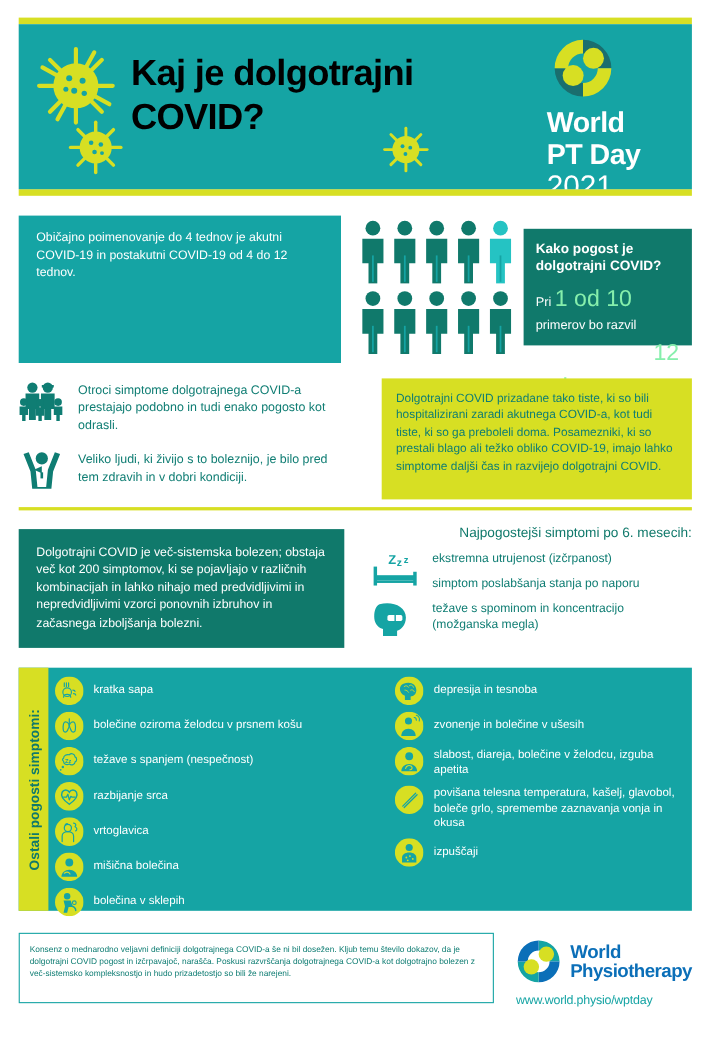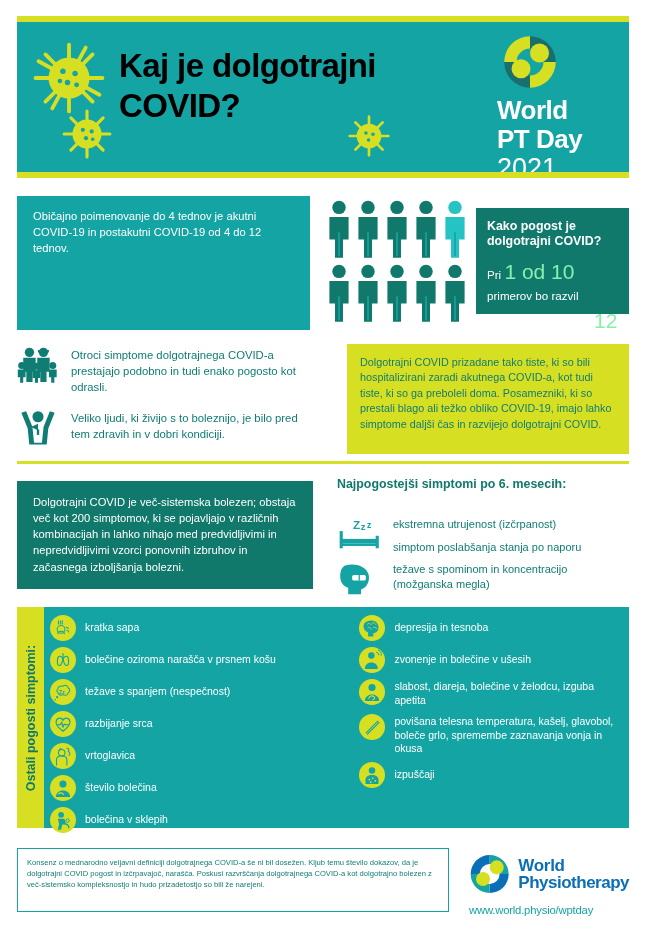--- a/index.html
+++ b/index.html
@@ -84,21 +84,21 @@
 
   
   .row3 { position: absolute; left: 17px; top: 477px; width: 612px; height: 110px; }
   .card-dark2 {
     position: absolute; left: 0; top: 4px; width: 296px; height: 108px;
     background: #10796B; color: #ffffff;
     padding: 13px 14px 0 16px;
     font-size: 11.2px; line-height: 1.44;
   }
   .sym6 { position: absolute; left: 320px; top: 0; width: 292px; }
-  .sym6 h3 { color: #10796B; font-size: 12.4px; font-weight: bold; margin-bottom: 26px; }
+  .sym6 h3 { color: #10796B; font-size: 12.4px; font-weight: normal; margin-bottom: 10px; text-align: right; }
   .sym6-row { display: flex; align-items: flex-start; gap: 10px; }
   .sym6-ico { flex: 0 0 46px; width: 46px; }
   .sym6-txts { flex: 1; }
   .sym6-txt { color: #0F7D73; font-size: 11px; line-height: 1.34; margin-bottom: 8px; }
 
   
   .panel { position: absolute; left: 17px; top: 607px; width: 612px; height: 221px; background: #15A4A4; display: flex; }
   .panel-tab { flex: 0 0 27px; background: #D7DF23; position: relative; }
   .panel-tab-label {
     position: absolute; left: 50%; top: 50%;
@@ -412,21 +412,21 @@
           <span class="sitem-ico">
             <svg width="26" height="26" viewBox="0 0 40 40">
                 <circle cx="20" cy="20" r="20" fill="#D7DF23"></circle>
             <g stroke="#15A4A4" stroke-width="1.7" fill="none" stroke-linecap="round">
             <path d="M20 10v9"></path>
                   <path d="M20 19c-1-4-5-6-7-4s-2 9-1 12c1 2 4 2 5 0s3-5 3-8z"></path>
             <path d="M20 19c1-4 5-6 7-4s2 9 1 12c-1 2-4 2-5 0s-3-5-3-8z"></path>
                 </g>
               </svg>
           </span>
-          <span class="sitem-lbl">bolečine oziroma narašča v prsnem košu</span>
+          <span class="sitem-lbl">bolečine oziroma želodcu v prsnem košu</span>
         </div>
 
         <div class="sitem">
           <span class="sitem-ico">
             <svg width="26" height="26" viewBox="0 0 40 40">
                 <circle cx="20" cy="20" r="20" fill="#D7DF23"></circle>
             <g stroke="#15A4A4" stroke-width="1.6" fill="none" stroke-linejoin="round">
             <path d="M12 16c0-4 4-6 8-5 3-3 8-1 8 3 3 1 3 6 0 7 0 4-5 5-8 3-4 2-8 0-8-4-2-1-2-3 0-4z"></path>
                 </g>
             <text x="14" y="23" font-family="Liberation Sans, sans-serif" font-size="8" font-weight="bold" fill="#15A4A4">Zz</text>
@@ -464,21 +464,21 @@
 
         <div class="sitem">
           <span class="sitem-ico">
             <svg width="26" height="26" viewBox="0 0 40 40">
                 <circle cx="20" cy="20" r="20" fill="#D7DF23"></circle>
             <circle cx="20" cy="14" r="5.5" fill="#15A4A4"></circle>
             <path d="M9 34c0-6 5-10 11-10s11 4 11 10z" fill="#15A4A4"></path>
             <path d="M13 29c3-2 6-2 8 1" stroke="#D7DF23" stroke-width="1.6" fill="none" stroke-linecap="round"></path>
               </svg>
           </span>
-          <span class="sitem-lbl">število bolečina</span>
+          <span class="sitem-lbl">mišična bolečina</span>
         </div>
 
         <div class="sitem">
           <span class="sitem-ico">
             <svg width="26" height="26" viewBox="0 0 40 40">
                 <circle cx="20" cy="20" r="20" fill="#D7DF23"></circle>
             <circle cx="17" cy="12" r="4.5" fill="#15A4A4"></circle>
             <path d="M12 18h10l3 9h-6l-2 8h-5l2-9z" fill="#15A4A4"></path>
             <path d="M24 26c3 1 5 3 5 6" stroke="#15A4A4" stroke-width="2" fill="none" stroke-linecap="round"></path>
             <circle cx="27" cy="21" r="2.6" fill="none" stroke="#15A4A4" stroke-width="1.5"></circle>

